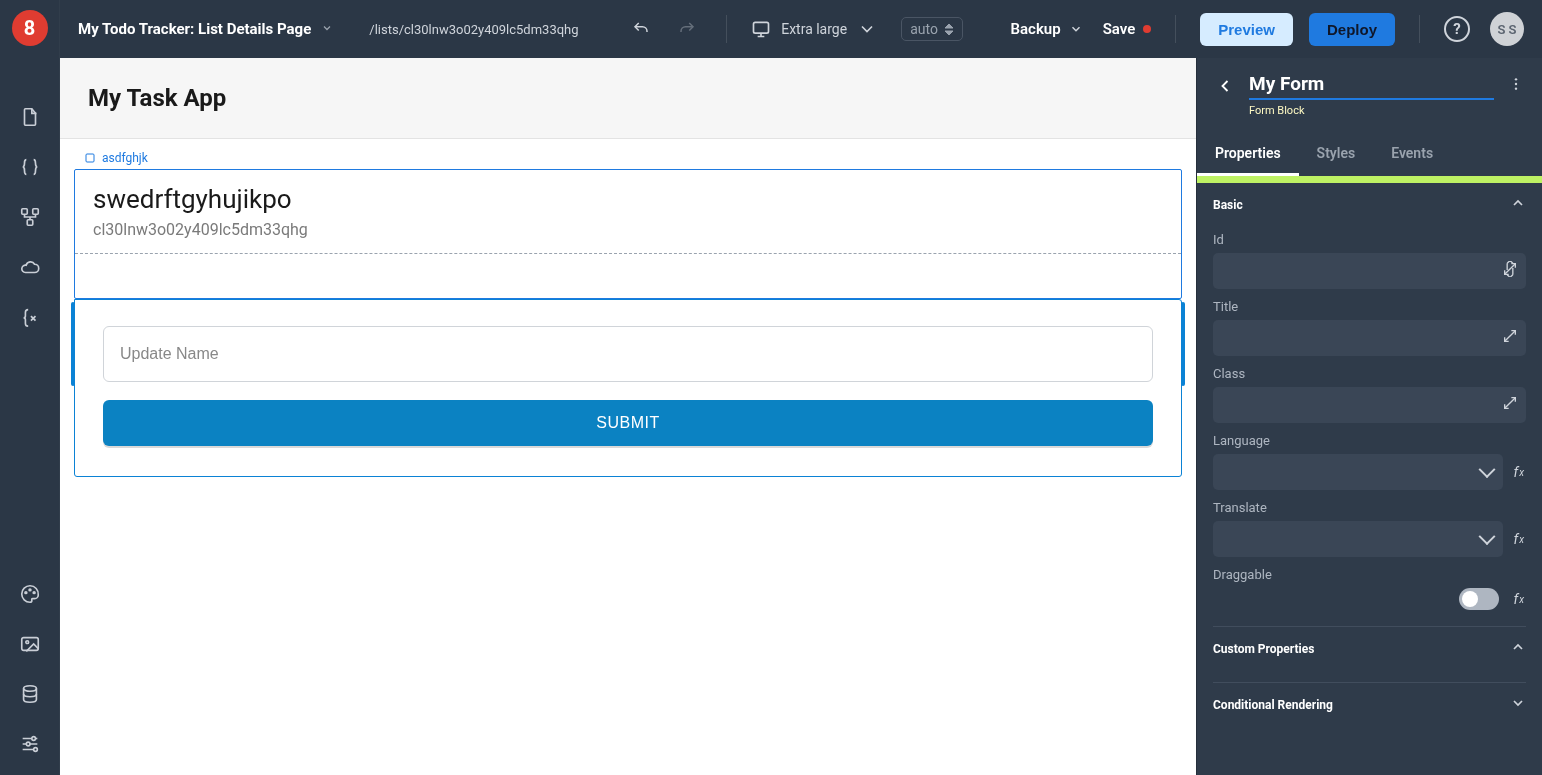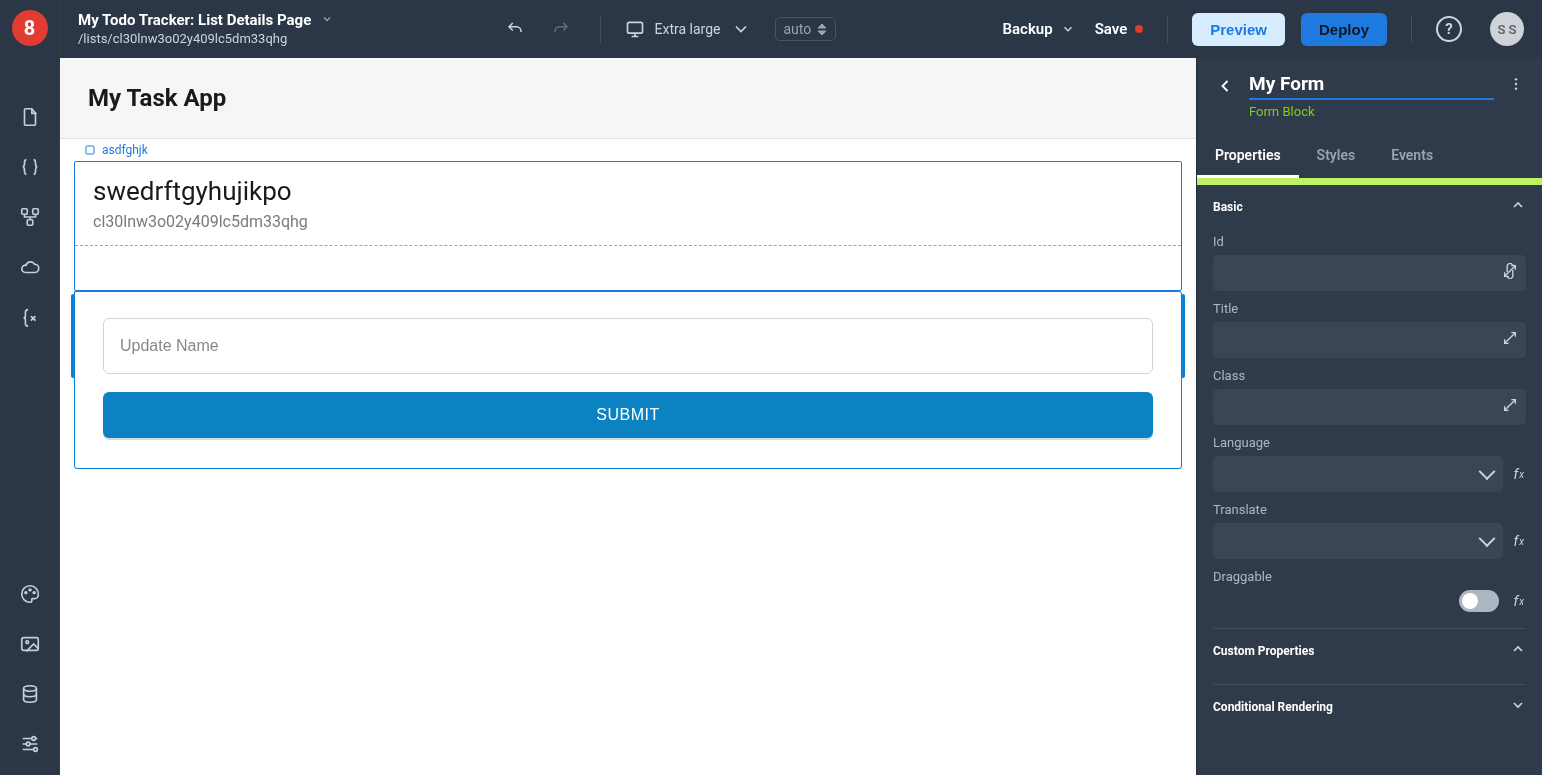--- a/index.html
+++ b/index.html
@@ -22,21 +22,21 @@
   .rail-icon svg { width:22px; height:22px; stroke:#c9ced6; fill:none; stroke-width:1.8; }
 
   
   .main-col { flex: 1; display:flex; flex-direction:column; min-width:0; }
 
   
   .topbar {
     height: 58px; background:#2b3746; display:flex; align-items:center; padding: 0 18px;
     gap: 16px;
   }
-  .title-block { display:flex; flex-direction:column; line-height:1.2; margin-right:auto; }
+  .title-block { display:flex; flex-direction:row; line-height:1.2; margin-right:auto;gap:36px; }
   .title-row { display:flex; align-items:center; gap:10px; }
   .title-row span { font-weight:700; font-size:15px; }
   .title-row .chev { color:#9aa3ae; }
   .path { font-size:13px; color:#cfd4db; margin-top:2px; }
 
   .tb-btn { background:transparent; border:none; color:#cfd4db; cursor:pointer; padding:6px; display:flex; align-items:center; justify-content:center; }
   .tb-btn svg { width:18px; height:18px; stroke:#cfd4db; fill:none; stroke-width:2; }
   .tb-btn.disabled { opacity:0.35; cursor:default; }
 
   .divider-v { width:1px; height:28px; background:rgba(255,255,255,0.12); margin:0 8px; }
@@ -55,28 +55,28 @@
   .backup { display:flex; align-items:center; gap:8px; cursor:pointer; }
   .backup svg { width:14px; height:14px; stroke:#cfd4db; fill:none; stroke-width:2.5; }
   .save { display:flex; align-items:center; gap:8px; cursor:pointer; }
   .dot-unsaved { width:8px; height:8px; border-radius:50%; background:#e03c31; display:inline-block; }
 
   .btn { border:none; border-radius:6px; padding:8px 18px; font-size:15px; font-weight:600; cursor:pointer; }
   .btn-preview { background:#d6ecff; color:#1f7ae0; }
   .btn-deploy  { background:#1f7ae0; color:#0f172a; }
 
   .help-circle { width:26px; height:26px; border:2px solid #cfd4db; border-radius:50%; display:flex; align-items:center; justify-content:center; color:#cfd4db; font-weight:700; font-size:15px; cursor:pointer; }
-  .avatar { width:34px; height:34px; border-radius:50%; background:#cfd2d6; color:#5b6470; display:flex; align-items:center; justify-content:center; font-weight:600; font-size:13px; cursor:pointer; margin-left:12px; }
+  .avatar { width:34px; height:34px; border-radius:50%; background:#cfd2d6; color:#5b6470; display:flex; align-items:center; justify-content:center; font-weight:600; font-size:13px; cursor:pointer; margin-left:4px; }
 
   
   .work { flex:1; display:flex; min-height:0; }
 
   
   .canvas-wrap { flex:1; background:#ededed; display:flex; flex-direction:column; min-width:0; }
-  .page-frame { flex:1; background:#fff; margin:0 0px; display:flex; flex-direction:column; overflow:hidden; }
+  .page-frame { flex:1; background:#fff; margin:0 0px; display:flex; flex-direction:column; overflow:hidden;gap:8px; }
   .page-header { background:#f6f6f6; border-bottom:1px solid #e3e3e3; padding:26px 28px; }
   .page-header h1 { color:#1a1a1a; font-size:24px; font-weight:700; }
 
   .page-body { position:relative; padding:0 14px 20px; }
 
   .node-tag {
     position:relative; display:inline-flex; align-items:center; gap:6px;
     font-size:12px; color:#1f7ae0; padding:4px 2px 4px 10px;
   }
   .node-tag svg { width:12px; height:12px; stroke:#1f7ae0; fill:none; stroke-width:2; }
@@ -123,21 +123,21 @@
     box-shadow: 0 2px 0 rgba(0,0,0,0.15);
   }
 
   
   .inspector { width:346px; background:#2f3b4a; display:flex; flex-direction:column; border-left:1px solid rgba(0,0,0,0.2); flex-shrink:0; }
   .insp-header { padding:14px 18px 6px; display:flex; align-items:flex-start; gap:14px; }
   .insp-header .back { cursor:pointer; margin-top:4px; }
   .insp-header .back svg { width:20px; height:20px; stroke:#fff; fill:none; stroke-width:2.2; }
   .insp-title-col { flex:1; }
   .insp-title { font-size:19px; font-weight:700; border-bottom:2px solid #1f7ae0; padding-bottom:3px; display:inline-block; width:100%; }
-  .insp-sub { font-size:13px; color:#84cc16; margin-top:4px; }
+  .insp-sub { font-size:11px; color:#fef9c3; margin-top:4px; }
   .insp-menu { cursor:pointer; margin-top:4px; }
   .insp-menu svg { width:16px; height:16px; fill:#cfd4db; }
 
   .insp-tabs { display:flex; border-bottom:7px solid #bef264; margin-top:10px; }
   .insp-tab { flex:0 0 auto; padding:12px 18px; font-size:14px; color:#9aa3ae; cursor:pointer; font-weight:600; }
   .insp-tab.active { color:#fff; border-bottom:3px solid #fff; }
 
   .insp-scroll { flex:1; overflow-y:auto; padding:0 16px 20px; }
   .section-hd { display:flex; align-items:center; justify-content:space-between; padding:12px 0 8px; font-weight:700; font-size:12px; cursor:pointer; }
   .section-hd svg { width:16px; height:16px; stroke:#cfd4db; fill:none; stroke-width:2.5; }

